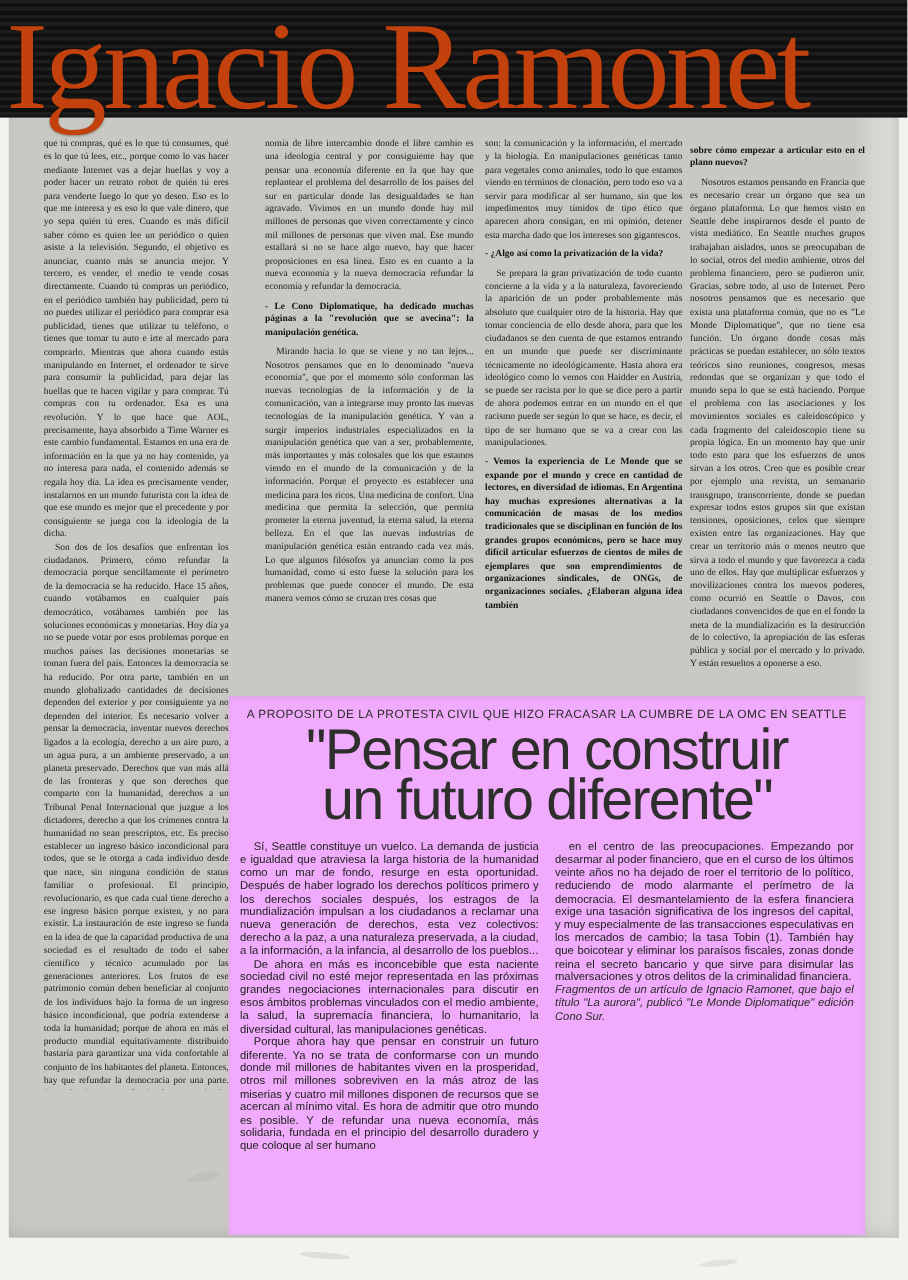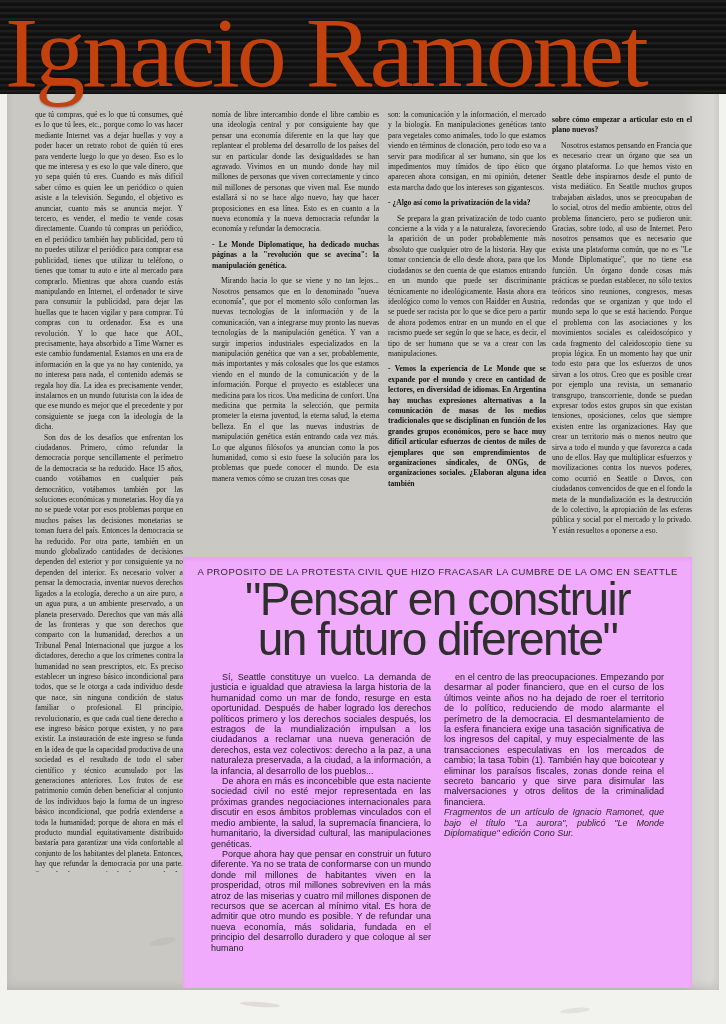--- a/index.html
+++ b/index.html
@@ -48,21 +48,21 @@
     box-shadow:inset 0 2px 4px rgba(0,0,0,0.05);
   }
   .kicker{
     margin-top:9px;text-align:center;
     font-size:9.5px;letter-spacing:0.4px;color:#2b2b29;white-space:nowrap;
   }
   .headline{
     margin-top:2px;text-align:center;
     font-size:46px;line-height:40px;letter-spacing:-1.5px;color:#2e2e2c;
   }
-  .boxcols{display:flex;gap:13px;padding:0 28px;margin-top:13px;}
+  .boxcols{display:flex;gap:13px;padding:0 9px;margin-top:13px;}
   .boxcol{flex:1;font-size:9px;line-height:10.4px;text-align:justify;color:#21211f;}
   .boxcol p{margin:0;text-indent:11px;}
   .boxcol p.credit{
     font-style:italic;font-weight:400;text-indent:0;
     font-size:9px;line-height:10.6px;color:#2a2a28;
   }
   .boxcol p.footnote{
     font-weight:bold;text-indent:0;margin-top:9px;
     font-size:8px;line-height:9.8px;color:#252523;
   }
@@ -83,21 +83,21 @@
 <div class="band"></div>
 <h1 class="masthead">Ignacio Ramonet</h1>
 
 <div class="col col1">
   <p>que tú compras, qué es lo que tú consumes, qué es lo que tú lees, etc., porque como lo vas hacer mediante Internet vas a dejar huellas y voy a poder hacer un retrato robot de quién tú eres para venderte luego lo que yo deseo. Eso es lo que me interesa y es eso lo que vale dinero, que yo sepa quién tú eres. Cuando es más difícil saber cómo es quien lee un periódico o quien asiste a la televisión. Segundo, el objetivo es anunciar, cuanto más se anuncia mejor. Y tercero, es vender, el medio te vende cosas directamente. Cuando tú compras un periódico, en el periódico también hay publicidad, pero tú no puedes utilizar el periódico para comprar esa publicidad, tienes que utilizar tu teléfono, o tienes que tomar tu auto e irte al mercado para comprarlo. Mientras que ahora cuando estás manipulando en Internet, el ordenador te sirve para consumir la publicidad, para dejar las huellas que te hacen vigilar y para comprar. Tú compras con tu ordenador. Esa es una revolución. Y lo que hace que AOL, precisamente, haya absorbido a Time Warner es este cambio fundamental. Estamos en una era de información en la que ya no hay contenido, ya no interesa para nada, el contenido además se regala hoy día. La idea es precisamente vender, instalarnos en un mundo futurista con la idea de que ese mundo es mejor que el precedente y por consiguiente se juega con la ideología de la dicha.</p>
   <p class="ind">Son dos de los desafíos que enfrentan los ciudadanos. Primero, cómo refundar la democracia porque sencillamente el perímetro de la democracia se ha reducido. Hace 15 años, cuando votábamos en cualquier país democrático, votábamos también por las soluciones económicas y monetarias. Hoy día ya no se puede votar por esos problemas porque en muchos países las decisiones monetarias se toman fuera del país. Entonces la democracia se ha reducido. Por otra parte, también en un mundo globalizado cantidades de decisiones dependen del exterior y por consiguiente ya no dependen del interior. Es necesario volver a pensar la democracia, inventar nuevos derechos ligados a la ecología, derecho a un aire puro, a un agua pura, a un ambiente preservado, a un planeta preservado. Derechos que van más allá de las fronteras y que son derechos que comparto con la humanidad, derechos a un Tribunal Penal Internacional que juzgue a los dictadores, derecho a que los crímenes contra la humanidad no sean prescriptos, etc. Es preciso establecer un ingreso básico incondicional para todos, que se le otorga a cada individuo desde que nace, sin ninguna condición de status familiar o profesional. El principio, revolucionario, es que cada cual tiene derecho a ese ingreso básico porque existen, y no para existir. La instauración de este ingreso se funda en la idea de que la capacidad productiva de una sociedad es el resultado de todo el saber científico y técnico acumulado por las generaciones anteriores. Los frutos de ese patrimonio común deben beneficiar al conjunto de los individuos bajo la forma de un ingreso básico incondicional, que podría extenderse a toda la humanidad; porque de ahora en más el producto mundial equitativamente distribuido bastaría para garantizar una vida confortable al conjunto de los habitantes del planeta. Entonces, hay que refundar la democracia por una parte. Segundo, hay que refundar la economía. La economía de hoy es una economía puramente financiera, una eco-</p>
 </div>
 
 <div class="col col2">
   <p>nomía de libre intercambio donde el libre cambio es una ideología central y por consiguiente hay que pensar una economía diferente en la que hay que replantear el problema del desarrollo de los países del sur en particular donde las desigualdades se han agravado. Vivimos en un mundo donde hay mil millones de personas que viven correctamente y cinco mil millones de personas que viven mal. Ese mundo estallará si no se hace algo nuevo, hay que hacer proposiciones en esa línea. Esto es en cuanto a la nueva economía y la nueva democracia refundar la economía y refundar la democracia.</p>
-  <p class="q">- Le Monde Diplomatique, ha dedicado muchas páginas a la "revolución que se avecina": la manipulación genética.</p>
+  <p class="q">- Le Cono Diplomatique, ha dedicado muchas páginas a la "revolución que se avecina": la manipulación genética.</p>
   <p class="ind">Mirando hacia lo que se viene y no tan lejos... Nosotros pensamos que en lo denominado "nueva economía", que por el momento sólo conforman las nuevas tecnologías de la información y de la comunicación, van a integrarse muy pronto las nuevas tecnologías de la manipulación genética. Y van a surgir imperios industriales especializados en la manipulación genética que van a ser, probablemente, más importantes y más colosales que los que estamos viendo en el mundo de la comunicación y de la información. Porque el proyecto es establecer una medicina para los ricos. Una medicina de confort. Una medicina que permita la selección, que permita prometer la eterna juventud, la eterna salud, la eterna belleza. En el que las nuevas industrias de manipulación genética están entrando cada vez más. Lo que algunos filósofos ya anuncian como la pos humanidad, como si esto fuese la solución para los problemas que puede conocer el mundo. De esta manera vemos cómo se cruzan tres cosas que</p>
 </div>
 
 <div class="col col3">
   <p>son: la comunicación y la información, el mercado y la biología. En manipulaciones genéticas tanto para vegetales como animales, todo lo que estamos viendo en términos de clonación, pero todo eso va a servir para modificar al ser humano, sin que los impedimentos muy tímidos de tipo ético que aparecen ahora consigan, en mi opinión, detener esta marcha dado que los intereses son gigantescos.</p>
   <p class="q">- ¿Algo así como la privatización de la vida?</p>
   <p class="ind">Se prepara la gran privatización de todo cuanto concierne a la vida y a la naturaleza, favoreciendo la aparición de un poder probablemente más absoluto que cualquier otro de la historia. Hay que tomar conciencia de ello desde ahora, para que los ciudadanos se den cuenta de que estamos entrando en un mundo que puede ser discriminante técnicamente no ideológicamente. Hasta ahora era ideológico como lo vemos con Haidder en Austria, se puede ser racista por lo que se dice pero a partir de ahora podemos entrar en un mundo en el que racismo puede ser según lo que se hace, es decir, el tipo de ser humano que se va a crear con las manipulaciones.</p>
   <p class="q">- Vemos la experiencia de Le Monde que se expande por el mundo y crece en cantidad de lectores, en diversidad de idiomas. En Argentina hay muchas expresiones alternativas a la comunicación de masas de los medios tradicionales que se disciplinan en función de los grandes grupos económicos, pero se hace muy difícil articular esfuerzos de cientos de miles de ejemplares que son emprendimientos de organizaciones sindicales, de ONGs, de organizaciones sociales. ¿Elaboran alguna idea también</p>
 </div>
 

